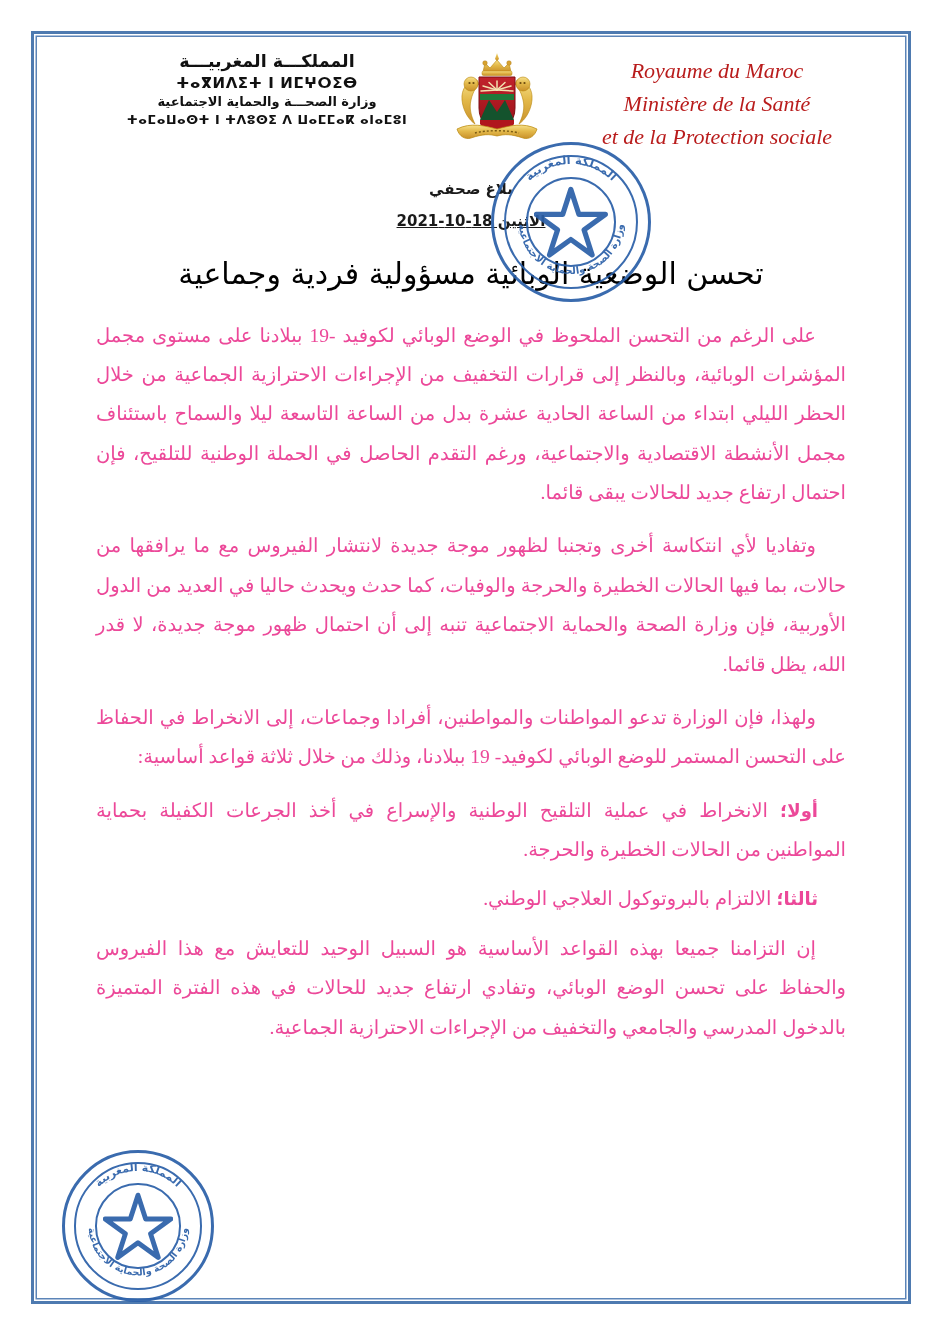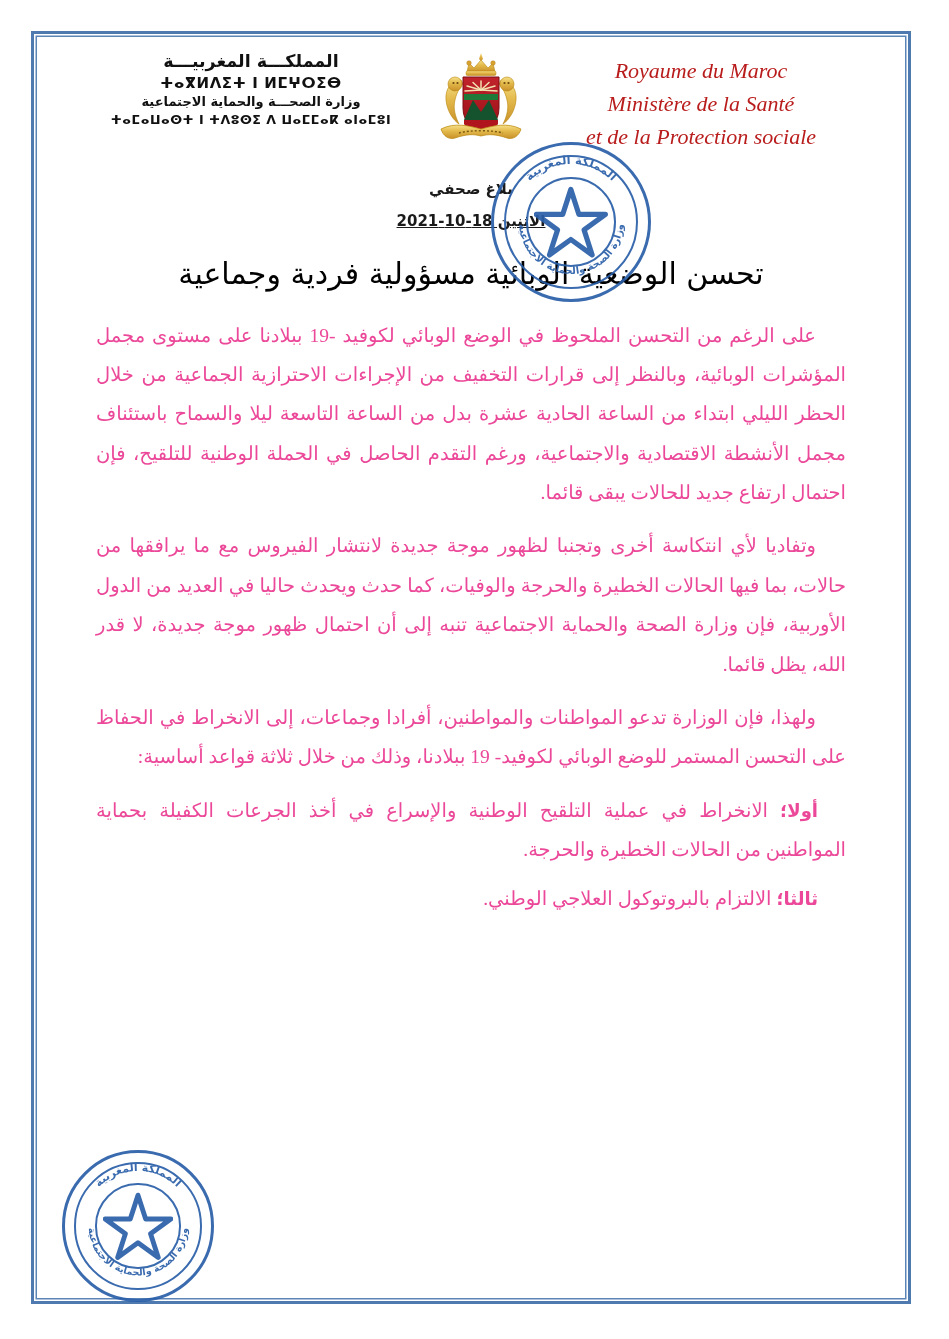--- a/index.html
+++ b/index.html
@@ -33,21 +33,21 @@
     position: absolute;
     inset: 0;
     padding: 0;
   }
 
   
   .masthead {
     display: flex;
     flex-direction: row-reverse;
     align-items: flex-start;
-    justify-content: center;
+    justify-content: flex-end;
     padding: 14px 26px 0 26px;
     height: 120px;
     box-sizing: border-box;
   }
   .ar-head {
     text-align: center;
     direction: rtl;
     flex: 0 0 350px;
     padding-top: 2px;
   }
@@ -281,20 +281,21 @@
       <p class="para">وتفاديا لأي انتكاسة أخرى وتجنبا لظهور موجة جديدة لانتشار الفيروس مع ما يرافقها من حالات، بما فيها الحالات الخطيرة والحرجة والوفيات، كما حدث ويحدث حاليا في العديد من الدول الأوربية، فإن وزارة الصحة والحماية الاجتماعية تنبه إلى أن احتمال ظهور موجة جديدة، لا قدر الله، يظل قائما.</p>
       <p class="para">ولهذا، فإن الوزارة تدعو المواطنات والمواطنين، أفرادا وجماعات، إلى الانخراط في الحفاظ على التحسن المستمر للوضع الوبائي لكوفيد- 19 ببلادنا، وذلك من خلال ثلاثة قواعد أساسية:</p>
 
       <p class="para rule-item">
         <span class="lead">أولا؛</span><span> الانخراط في عملية التلقيح الوطنية والإسراع في أخذ الجرعات الكفيلة بحماية المواطنين من الحالات الخطيرة والحرجة.</span>
       </p>
       <p class="para rule-item">
         <span class="lead">ثالثا؛</span><span> الالتزام بالبروتوكول العلاجي الوطني.</span>
       </p>
 
+      <p class="para">إن التزامنا جميعا بهذه القواعد الأساسية هو السبيل الوحيد للتعايش مع هذا الفيروس والحفاظ على تحسن الوضع الوبائي، وتفادي ارتفاع جديد للحالات في هذه الفترة المتميزة بالدخول المدرسي والجامعي والتخفيف من الإجراءات الاحترازية الجماعية.</p>
     </div>
 
     <div class="spacer-bottom"></div>
   </div>
 </div>
 
 <div class="stamp" id="stamp-top">
   <div class="ring-outer"></div>
   <div class="ring-mid"></div>
   <div class="ring-inner"></div>

